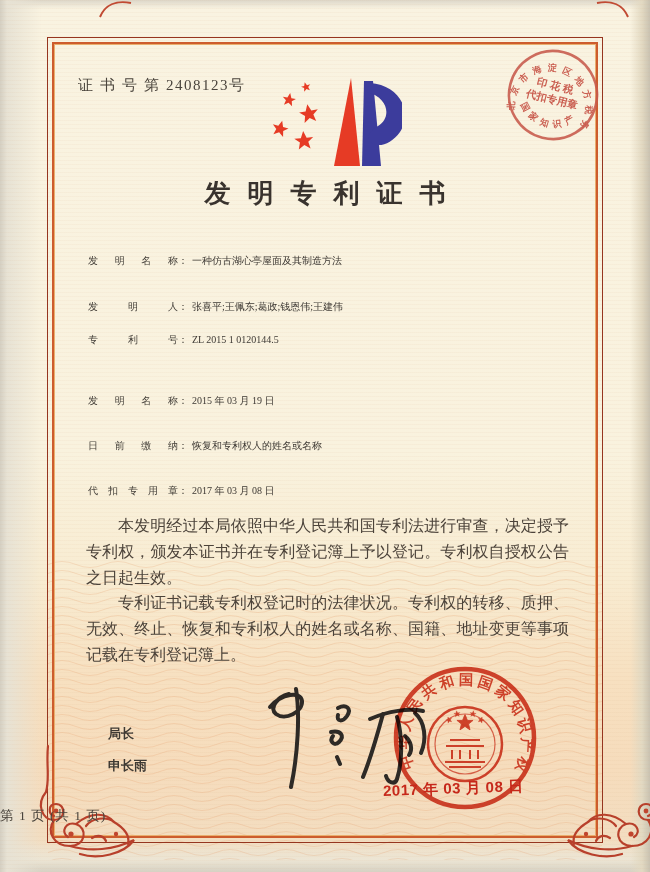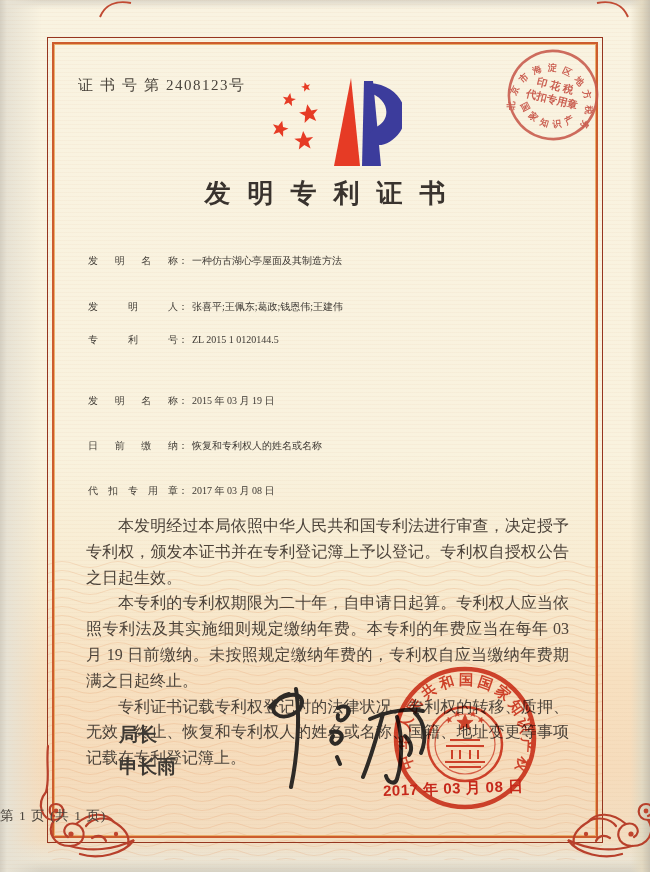--- a/index.html
+++ b/index.html
@@ -27,22 +27,22 @@
     font-size:26px;font-weight:600;color:#39332e;letter-spacing:17px;padding-left:17px;box-sizing:border-box;}
   .fields{position:absolute;left:88px;top:0;width:480px;}
   .frow{position:absolute;left:0;width:480px;font-size:10px;color:#45403a;white-space:nowrap;}
   .frow .flabel{display:inline-block;width:90px;text-align:justify;text-align-last:justify;vertical-align:top;}
   .frow .fcolon{display:inline-block;margin-right:4px;}
   .frow .fvalue{color:#3d3833;}
   .r0{top:254px}.r1{top:300px}.r2{top:333px}.r3{top:394px}.r4{top:439px}.r5{top:484px}
   .paras{position:absolute;left:86px;top:513px;width:483px;}
   .paras p{margin:0;text-indent:2em;font-size:16px;line-height:25.8px;
     text-align:justify;color:#4c433a;}
-  .director{position:absolute;left:108px;top:719px;font-size:19px;color:#3e3933;
-    font-family:Liberation Sans, sans-serif;font-weight:bold;line-height:32px;margin-left:11px;}
+  .director{position:absolute;left:108px;top:719px;font-size:13px;color:#3e3933;
+    font-family:Liberation Mono, monospace;font-weight:bold;line-height:32px;}
   .signature{position:absolute;left:246px;top:680px;}
   .seal{position:absolute;left:390px;top:662px;mix-blend-mode:multiply;}
   .issue-date{position:absolute;left:383px;top:779px;width:170px;font-size:15px;color:#c6281a;
     letter-spacing:.5px;transform:rotate(-2deg);font-weight:bold;
     font-family:"Liberation Sans","DejaVu Sans",sans-serif;}
   .pagefoot{position:absolute;left:0;top:807px;width:100%;text-align:left;
     font-size:13.5px;color:#4a443c;letter-spacing:1px;}
   .taxstamp{position:absolute;left:494px;top:36px;transform:rotate(14deg);opacity:.88;}
   .flourish{position:absolute;pointer-events:none;}
   .fl-left{left:36px;top:744px;}
@@ -150,21 +150,20 @@
     <div class="frow r4">
       <span class="flabel">日前缴纳</span><span class="fcolon">：</span><span class="fvalue">恢复和专利权人的姓名或名称</span>
     </div>
     <div class="frow r5">
       <span class="flabel">代扣专用章</span><span class="fcolon">：</span><span class="fvalue">2017 年 03 月 08 日</span>
     </div>
   </div>
 
   <div class="paras">
     <p>本发明经过本局依照中华人民共和国专利法进行审查，决定授予专利权，颁发本证书并在专利登记簿上予以登记。专利权自授权公告之日起生效。</p>
-    <p>本专利的专利权期限为二十年，自申请日起算。专利权人应当依照专利法及其实施细则规定缴纳年费。本专利的年费应当在每年 03 月 19 日前缴纳。未按照规定缴纳年费的，专利权自应当缴纳年费期满之日起终止。</p>
     <p>专利证书记载专利权登记时的法律状况。专利权的转移、质押、无效、终止、恢复和专利权人的姓名或名称、国籍、地址变更等事项记载在专利登记簿上。</p>
   </div>
 
   <div class="director">
     <div>局长</div>
     <div>申长雨</div>
   </div>
 
   <svg class="signature" width="195" height="118" viewBox="0 0 195 118">
     <g fill="none" stroke="#2e2a26" stroke-width="4" stroke-linecap="round">

